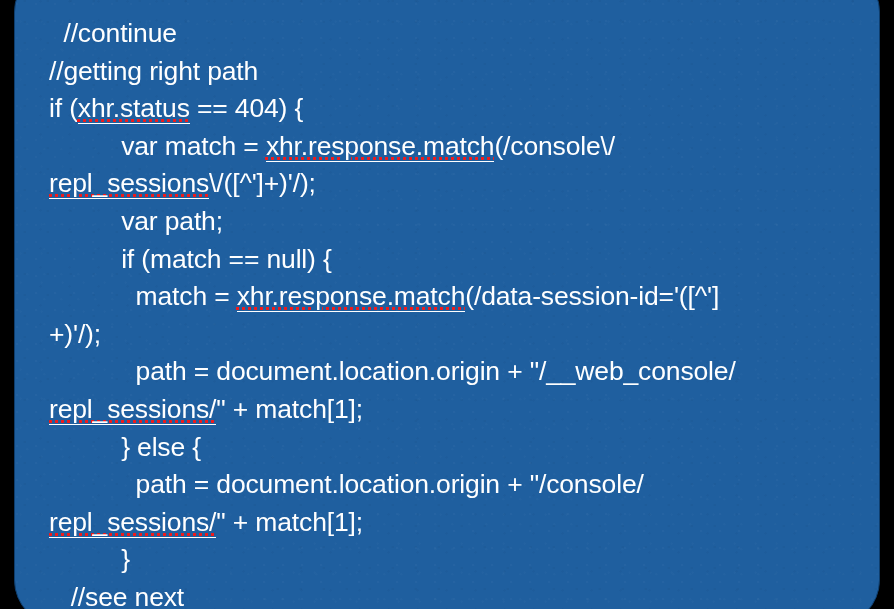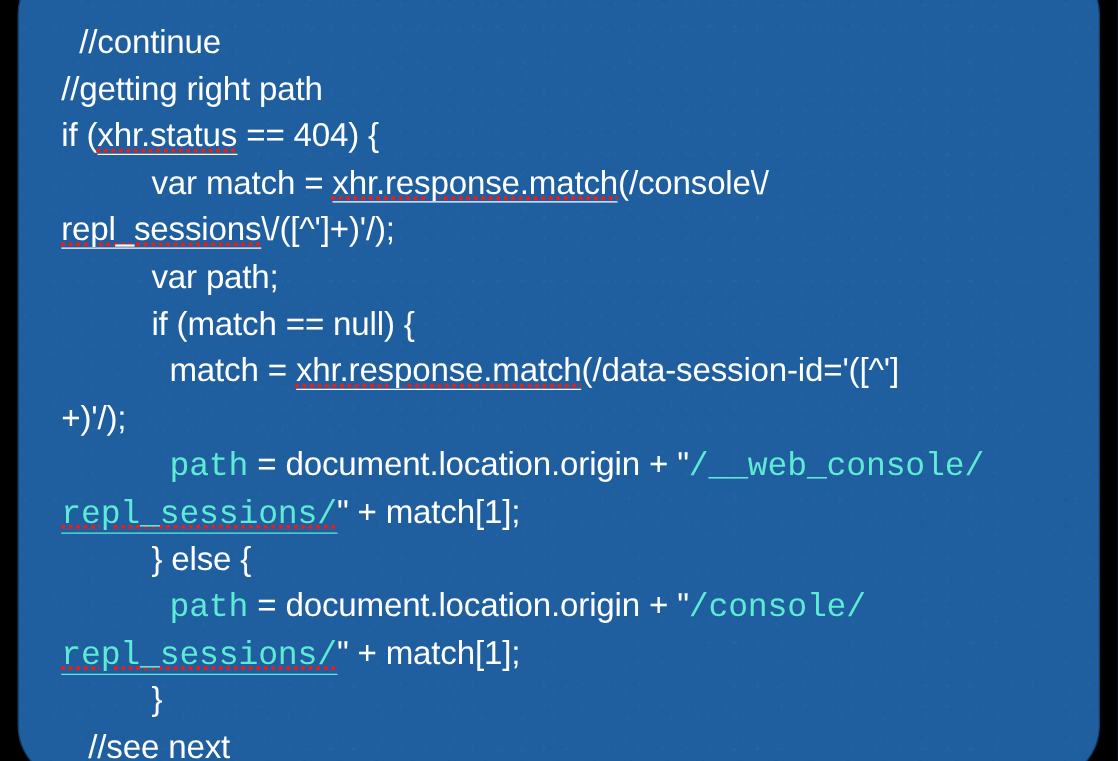--- a/index.html
+++ b/index.html
@@ -65,21 +65,21 @@
     letter-spacing: -0.15px;
     -webkit-font-smoothing: antialiased;
   }
 
   .code-line {
     white-space: pre;
     height: 37.6px;
   }
 
   
-  .tok-red { color: #5eead4; font-family: Liberation Mono, monospace; }
+  .tok-red { color: #ffffff; }
   .tok-white { color: #ffffff; }
 
   
   .spell {
     text-decoration-line: underline;
     text-decoration-style: dotted;
     text-decoration-color: #ef1b1b;
     text-decoration-thickness: 2.6px;
     text-underline-offset: 2px;
   }

